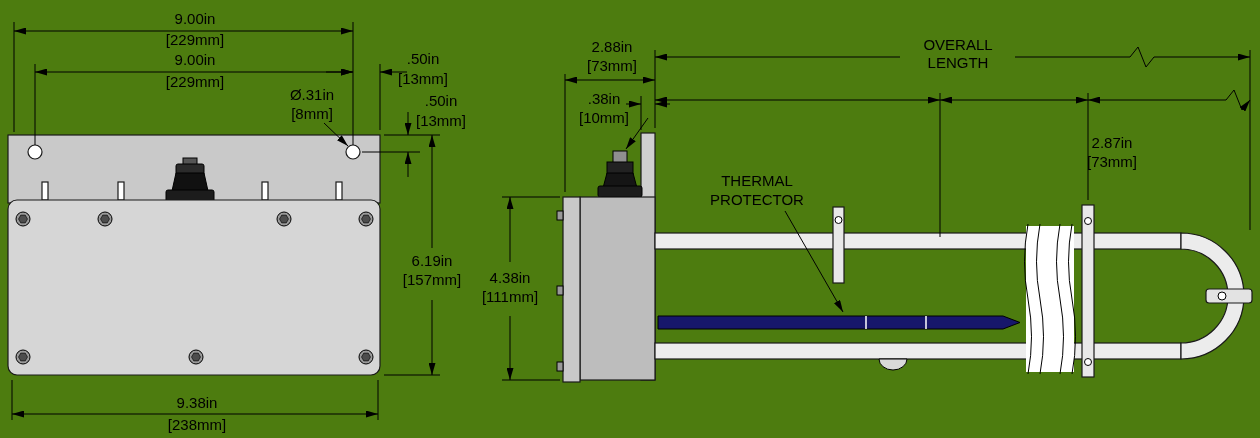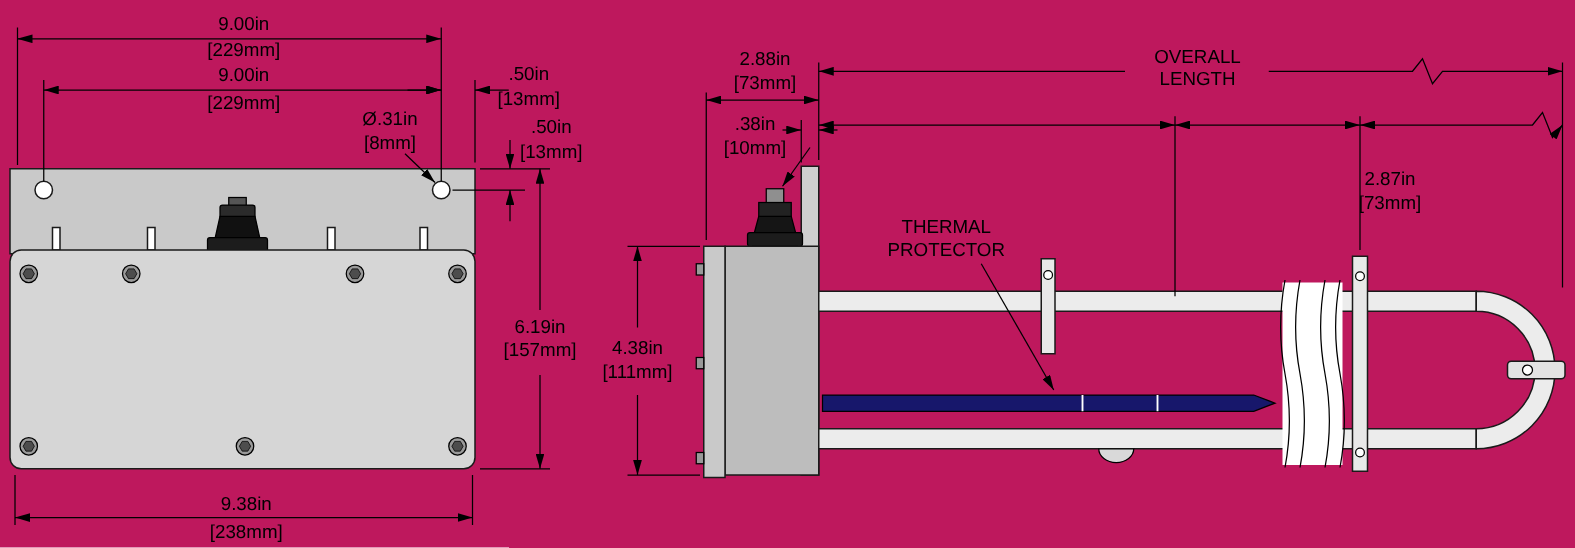--- a/index.html
+++ b/index.html
@@ -1,16 +1,16 @@
 <!DOCTYPE html>
 <html><head>
 <meta charset="utf-8">
 <style>
   html,body{margin:0;padding:0;background:#ffffff;}
-  .canvas{position:relative;width:1260px;height:438px;background:#be185d;overflow:hidden;}
+  .canvas{position:relative;width:1260px;height:438px;background:#4d7c0f;overflow:hidden;}
   svg{display:block;}
   svg text{font-family:"Liberation Sans",sans-serif;font-size:15px;fill:#000;}
   .dim{stroke:#000;stroke-width:1;fill:none;}
   .ext{stroke:#000;stroke-width:1;fill:none;}
   .part{stroke:#1a1a1a;stroke-width:1.2;}
 </style>
 </head>
 <body>
 
 <div class="canvas">

